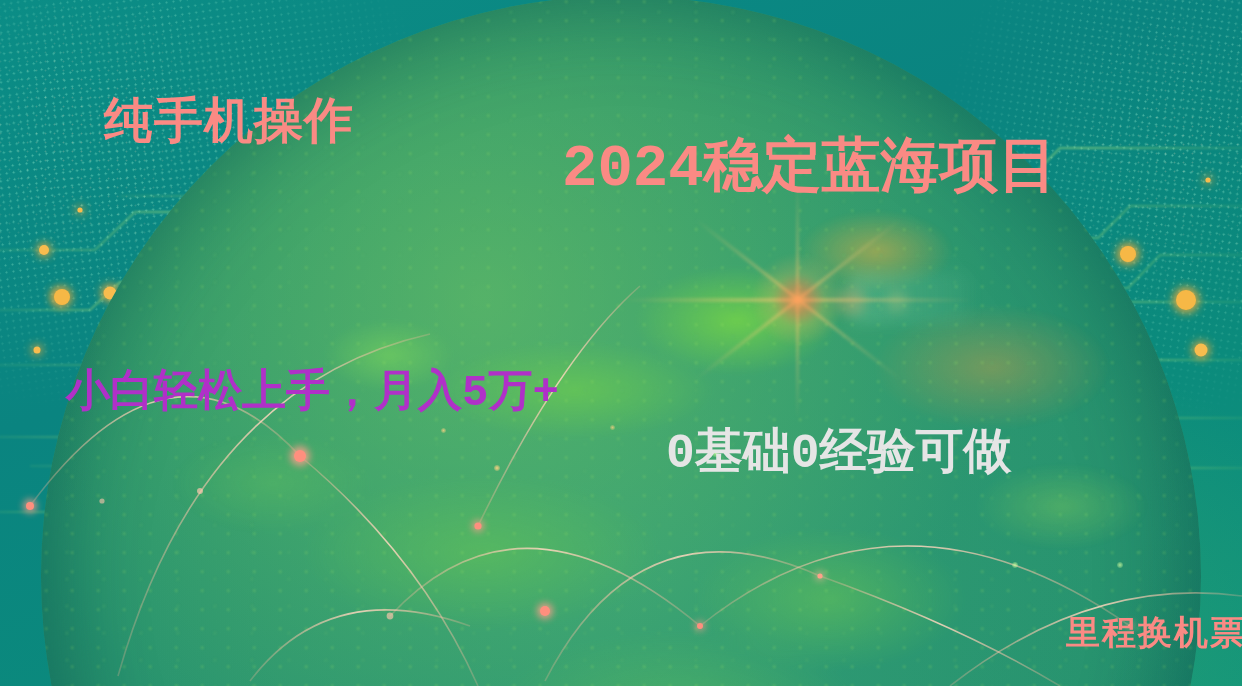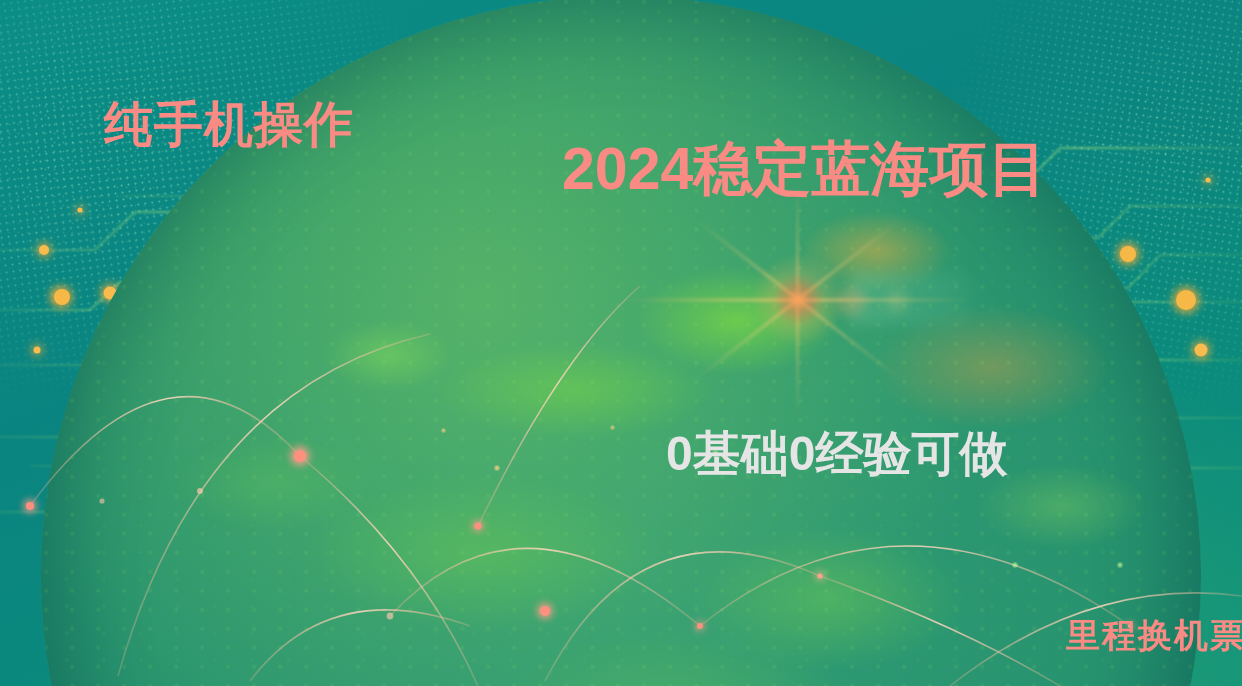--- a/index.html
+++ b/index.html
@@ -194,20 +194,21 @@
     width: 120px; height: 52px;
     border-radius: 8px;
     background: linear-gradient(90deg, rgba(150,225,190,0.22), rgba(150,225,190,0.05));
     filter: blur(7px);
   }
 
   
   .text-layer {
     position: absolute;
     inset: 0;
+    font-family: Liberation Mono, monospace;
   }
   .t {
     position: absolute;
     white-space: nowrap;
     font-weight: 700;
     line-height: 1;
   }
   .coral { color: #fa8a84; }
   .purple { color: #b030c8; }
   .purple-2 { color: #e5e5e5; }
@@ -420,19 +421,20 @@
   <div class="spark" style="left:712px;top:450px;width:7px;height:7px;background:radial-gradient(circle,rgba(190,255,150,0.8),rgba(190,255,150,0));"></div>
   <div class="spark" style="left:1012px;top:562px;width:6px;height:6px;background:radial-gradient(circle,rgba(210,255,160,0.8),rgba(210,255,160,0));"></div>
   <div class="spark" style="left:1117px;top:562px;width:6px;height:6px;background:radial-gradient(circle,rgba(210,255,160,0.75),rgba(210,255,160,0));"></div>
 
   <div class="text-layer">
     <div class="t coral t-pure">纯手机操作</div>
 
     <div class="t coral t-year">2024稳定蓝海项目</div>
 
 
+    <div class="t purple t-easy">小白轻松上手，月入5万+</div>
 
     <div class="t purple-2 t-zero">0基础0经验可做</div>
 
     <div class="t coral t-brand">里程换机票</div>
   </div>
 
 </div>
 
 </body></html>

